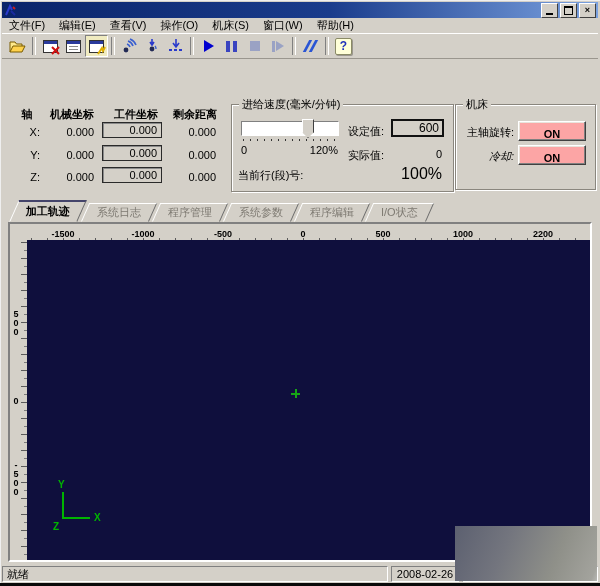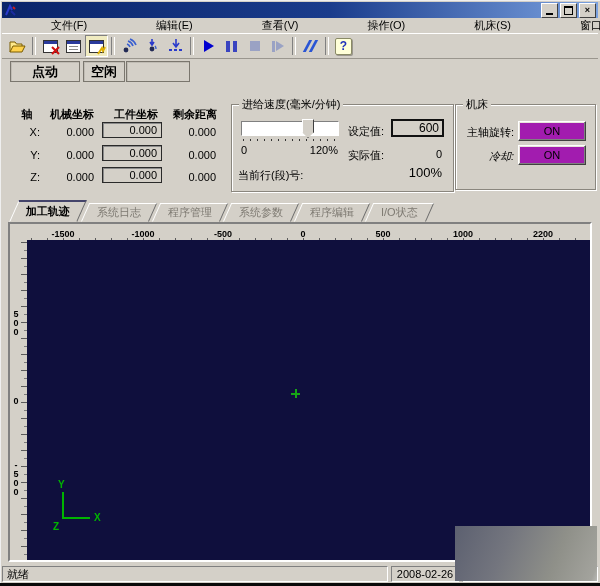--- a/index.html
+++ b/index.html
@@ -13,21 +13,21 @@
     display:flex;align-items:center;color:#fff;font-weight:bold;font-size:11px;}
   .titlebar .ticon{width:13px;height:13px;margin:0 3px 0 2px;flex:none;}
   .tbtns{margin-left:auto;display:flex;gap:2px;padding-right:2px;}
   .tbtn{width:15px;height:13px;background:#d4d0c8;border:1px solid;
     border-color:#fff #404040 #404040 #fff;display:flex;align-items:center;justify-content:center;
     font-size:9px;color:#000;font-weight:bold;line-height:1;}
   .glyph-min{width:7px;height:3px;border-bottom:2px solid #000;margin-top:4px;}
   .glyph-max{width:7px;height:6px;border:1px solid #000;border-top:2px solid #000;}
   
   .menubar{left:2px;top:18px;width:596px;height:15px;display:flex;align-items:center;}
-  .menu-item{padding:1px 20px;white-space:nowrap;margin-left:29px;}
+  .menu-item{padding:1px 7px;white-space:nowrap;}
   
   .toolbar{left:2px;top:33px;width:596px;height:26px;display:flex;align-items:center;
     border-top:1px solid #fff;border-bottom:1px solid #9a968e;padding-left:4px;box-sizing:border-box;}
   .tsep{width:2px;height:18px;margin:0 3px;border-left:1px solid #808080;border-right:1px solid #fff;}
   .tool{width:23px;height:22px;display:flex;align-items:center;justify-content:center;position:relative;flex:none;}
   .tool.pressed{border:1px solid;border-color:#808080 #fff #fff #808080;background:#f0ebc0;box-sizing:border-box;}
   .winic{width:13px;height:11px;background:#fff;border:1px solid #333;position:relative;}
   .winic::before{content:"";position:absolute;left:0;top:0;right:0;height:3px;background:#2a3a9c;}
   .winic .lines{position:absolute;left:2px;top:5px;width:9px;height:4px;
     background:repeating-linear-gradient(#8a8a8a 0 1px,transparent 1px 3px);}
@@ -60,23 +60,23 @@
   .workbox{position:absolute;height:16px;border:1px solid #2a2a2a;box-shadow:inset 1px 1px 0 #8a8a8a;
     display:flex;align-items:center;justify-content:flex-end;padding-right:4px;box-sizing:border-box;}
   .gb{position:absolute;border:1px solid #8a867e;box-shadow:inset 1px 1px 0 #fff,1px 1px 0 #fff;}
   .gb .legend{position:absolute;top:-7px;left:7px;background:#d4d0c8;padding:0 3px;line-height:12px;}
   .track{position:absolute;background:#fff;border:1px solid;border-color:#808080 #fff #fff #808080;}
   .thumb{position:absolute;width:10px;height:17px;background:#d4d0c8;border:1px solid;
     border-color:#fff #404040 #404040 #fff;clip-path:polygon(0 0,100% 0,100% 70%,50% 100%,0 70%);}
   .ticks{position:absolute;height:2px;background:repeating-linear-gradient(90deg,#333 0 1px,transparent 1px 7px);}
   .setbox{position:absolute;border:2px solid #111;display:flex;align-items:center;justify-content:flex-end;
     padding-right:3px;box-sizing:border-box;font-size:12px;background:#d4d0c8;}
-  .btn3d{position:absolute;background:#a21caf;border:1px solid;border-color:#fff #404040 #404040 #fff;
+  .btn3d{position:absolute;background:#fca5a5;border:1px solid;border-color:#fff #404040 #404040 #fff;
     box-shadow:inset -1px -1px 0 #808080,inset 1px 1px 0 #e8e4dc;
-    display:flex;align-items:center;justify-content:center;}
+    display:flex;align-items:flex-end;justify-content:center;font-weight:bold;}
   .rlab{position:absolute;text-align:right;}
   
   .tabrow{left:8px;top:202px;width:584px;height:20px;display:flex;align-items:flex-end;padding-left:6px;box-sizing:border-box;}
   .tab{position:relative;height:17px;padding:0 11px;margin-right:3px;display:flex;align-items:center;
     transform:skewX(-24deg);background:#d4d0c8;border:1px solid;border-color:#fff #6a6a6a #d4d0c8 #fff;
     color:#7e7a72;white-space:nowrap;}
   .tab>span{transform:skewX(24deg);}
   .tab.active{height:19px;font-weight:bold;color:#000;border-top:2px solid #44446a;}
   
   .plotwrap{left:8px;top:222px;width:584px;height:340px;border:2px solid;border-color:#808080 #fff #fff #808080;box-sizing:border-box;background:#d4d0c8;}
@@ -212,25 +212,20 @@
           <i></i>
           <i></i>
         </span>
       </div>
     <div class="tsep"></div>
     <div class="tool">
         <span class="helpbox">?</span>
       </div>
   </div>
 
-  <div class="abs moderow">
-    <div class="modebox" style="left:8px;width:68px;">点动</div>
-    <div class="modebox" style="left:81px;width:40px;">空闲</div>
-    <div class="modebox" style="left:124px;width:62px;"></div>
-  </div>
 
 
   <div class="abs statuspanel">
 
     <span class="hdr" style="left:12px;top:8px;width:26px;">轴</span>
     <span class="hdr" style="left:42px;top:8px;width:56px;">机械坐标</span>
     <span class="hdr" style="left:106px;top:8px;width:56px;">工件坐标</span>
     <span class="hdr" style="left:166px;top:8px;width:54px;">剩余距离</span>
 
     <span class="val" style="left:14px;top:27px;width:24px;">X:</span>
@@ -260,21 +255,21 @@
       <div class="thumb" style="left:70px;top:14px;"></div>
       <div class="ticks" style="left:11px;top:34px;width:94px;"></div>
       <span class="abs" style="left:9px;top:39px;">0</span>
       <span class="rlab" style="left:74px;top:39px;width:32px;">120%</span>
       <span class="abs" style="left:116px;top:19px;">设定值:</span>
       <div class="setbox" style="left:159px;top:14px;width:53px;height:18px;">
           <span>600</span>
         </div>
       <span class="abs" style="left:116px;top:43px;">实际值:</span>
       <span class="rlab" style="left:188px;top:43px;width:22px;">0</span>
-      <span class="rlab" style="left:148px;top:60px;width:62px;font-size:13px;">100%</span>
+      <span class="rlab" style="left:148px;top:60px;width:62px;font-size:16px;">100%</span>
       <span class="abs" style="left:6px;top:63px;">当前行(段)号:</span>
     </div>
 
     <div class="gb" style="left:453px;top:5px;width:139px;height:84px;">
       <span class="legend">机床</span>
       <span class="rlab" style="left:2px;top:20px;width:56px;">主轴旋转:</span>
       <div class="btn3d" style="left:62px;top:16px;width:66px;height:18px;">
           <span>ON</span>
         </div>
       <span class="rlab" style="left:2px;top:44px;width:56px;font-style:italic;">冷却:</span>

